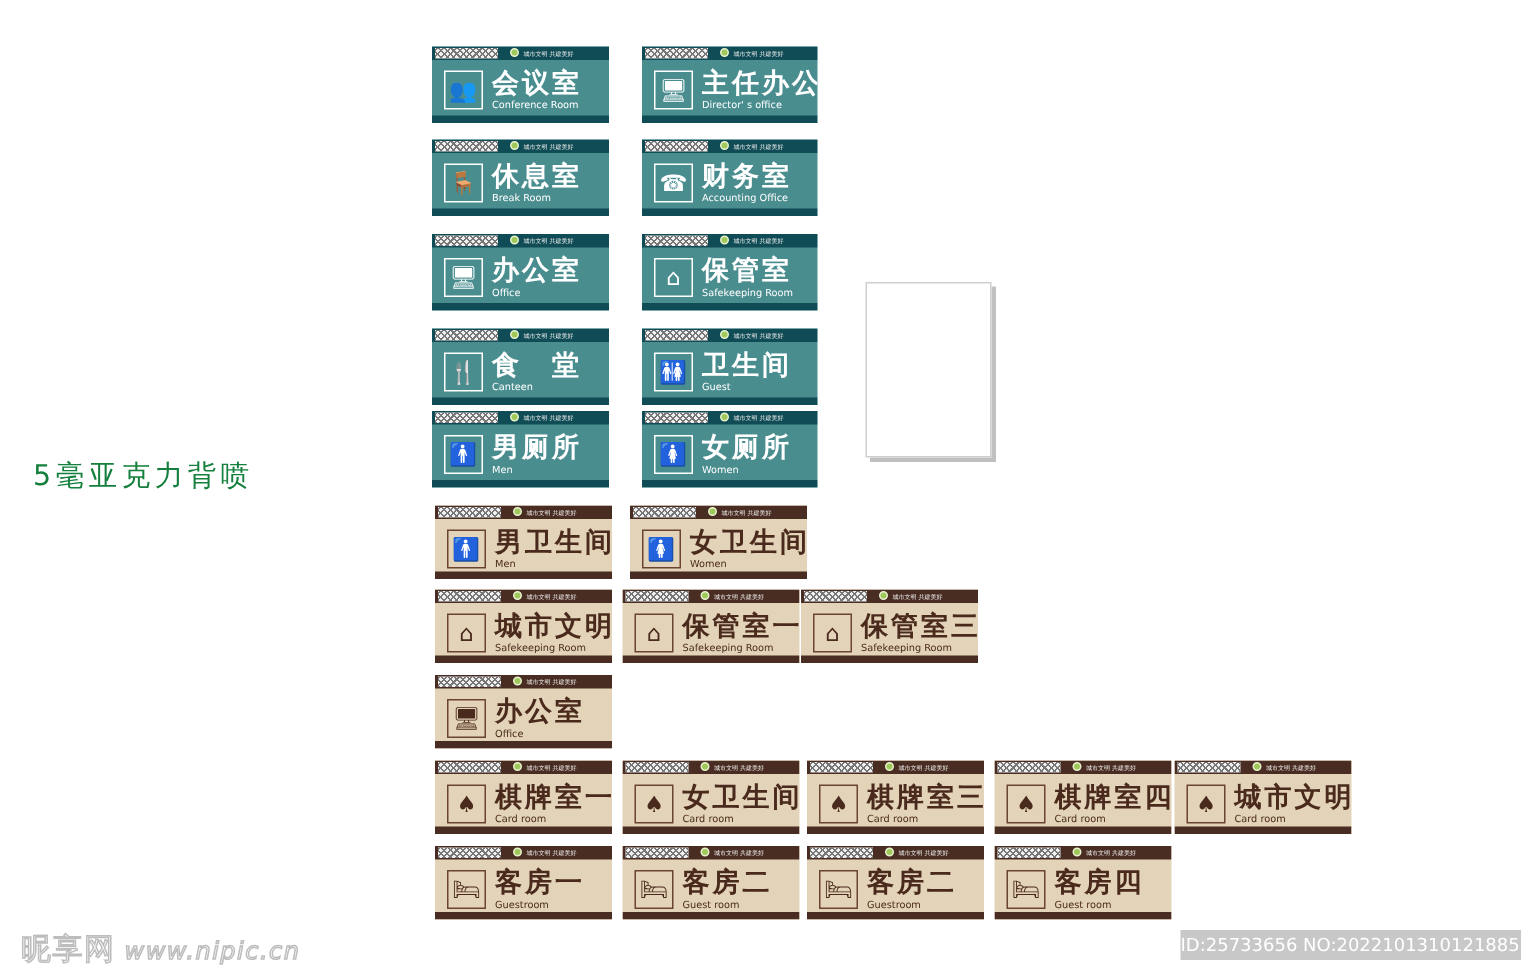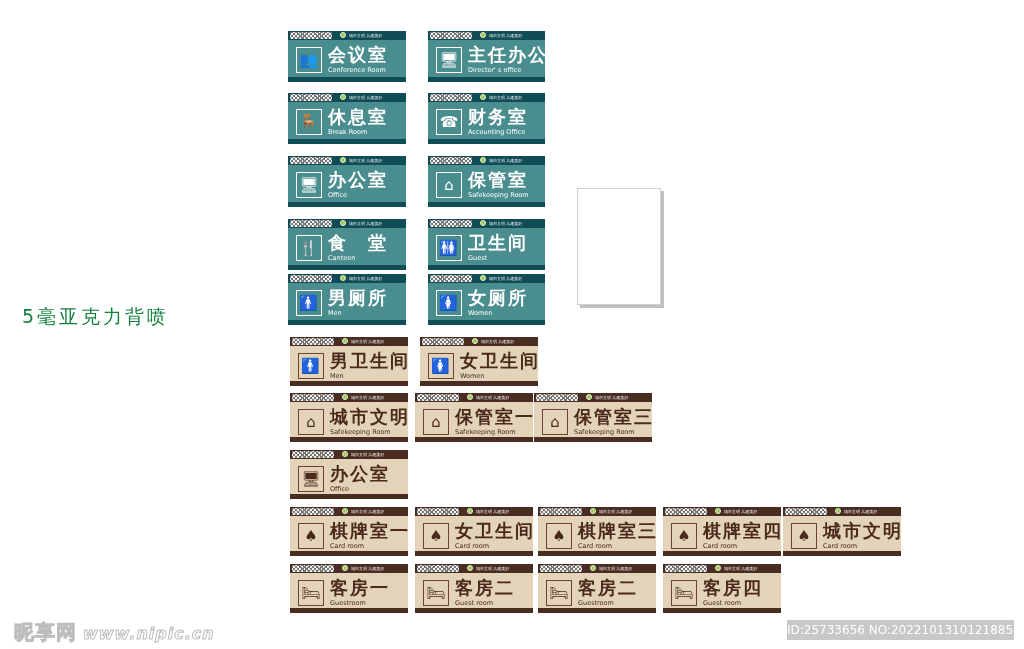--- a/index.html
+++ b/index.html
@@ -22,21 +22,21 @@
   .sign .iconbox{position:absolute;left:8px;top:16px;width:26px;height:26px;box-sizing:border-box;display:flex;align-items:center;justify-content:center;font-size:15px;line-height:1;}
   .sign.teal .iconbox{border:1.5px solid #ffffff;color:#ffffff;}
   .sign.brown .iconbox{border:1.5px solid #6a4331;color:#4a2a1c;}
   .sign .title{position:absolute;left:40px;right:2px;top:12px;font-size:18px;font-weight:bold;white-space:nowrap;letter-spacing:2px;font-family:Liberation Serif, serif;}
   .sign.teal .title{color:#ffffff;}
   .sign.brown .title{color:#4a2a1c;}
   .sign .sub{position:absolute;left:40px;right:4px;top:35px;font-size:6.5px;text-align:left;white-space:nowrap;}
   .sign.teal .sub{color:#ffffff;}
   .sign.brown .sub{color:#4a2a1c;}
   .paper{position:absolute;left:577px;top:188px;width:82px;height:115px;background:#fff;border:1px solid #cfcfcf;box-shadow:3px 3px 0 #c0c0c0;}
-  .watermark{position:absolute;left:14px;top:619px;font-size:20px;font-weight:bold;color:#fff;-webkit-text-stroke:1px #bdbdbd;letter-spacing:1px;white-space:nowrap;font-family:"DejaVu Sans",sans-serif;}
+  .watermark{position:absolute;left:14px;top:619px;font-size:20px;font-weight:normal;color:#fff;-webkit-text-stroke:1px #bdbdbd;letter-spacing:1px;white-space:nowrap;font-family:"DejaVu Sans",sans-serif;}
   .watermark .url{font-size:16px;font-style:italic;margin-left:6px;}
   .idbar{position:absolute;left:787px;top:620px;width:227px;height:20px;background:#c8c8c8;color:#fff;font-size:12px;line-height:20px;text-align:center;white-space:nowrap;font-family:"DejaVu Sans",sans-serif;}
 </style>
 </head>
 <body>
 
 <div class="caption">5毫亚克力背喷</div>
 
 <div id="teal-area">
     <div class="sign teal" style="left: 288px; top: 31px; width: 118px; height: 51px;">

